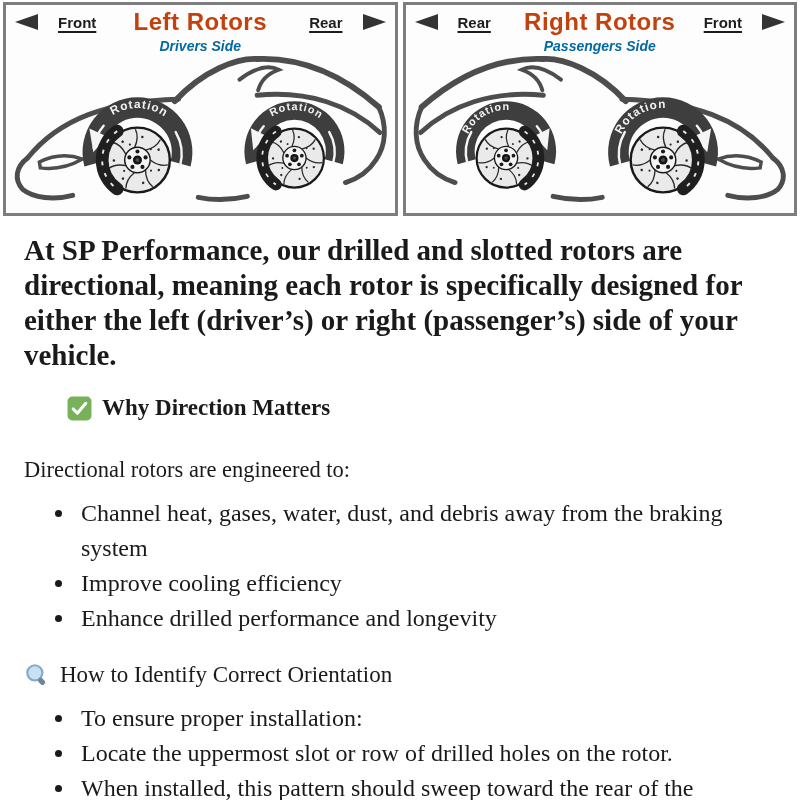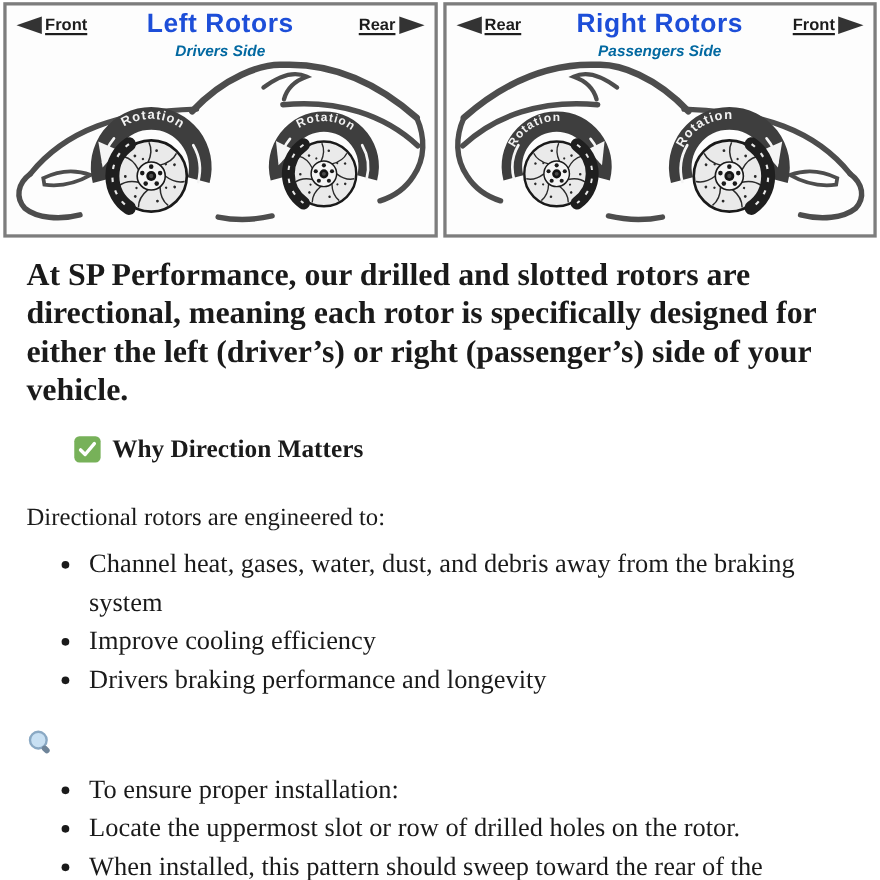--- a/index.html
+++ b/index.html
@@ -11,29 +11,29 @@
   .panels { display:flex; gap:5px; padding:2px 3px; }
   .panel {
     flex:1; height:214px; border:3px solid #7d7d7d; position:relative;
     background:#fdfdfd; overflow:hidden;
   }
   .panel svg.car-svg { position:absolute; inset:0; width:100%; height:100%; z-index:0; }
   .panel-head { position:absolute; top:0; left:0; right:0; z-index:2; }
   .panel-title {
     position:absolute; top:3px; width:100%; text-align:center;
     font-family:"Liberation Sans","DejaVu Sans",sans-serif;
-    font-weight:bold; font-size:24px; color:#1d4ed8; letter-spacing:0.5px;
+    font-weight:bold; font-size:24px; color:#c2410c; letter-spacing:0.5px;
   }
   .panel-subtitle {
     position:absolute; top:33px; width:100%; text-align:center;
     font-family:"Liberation Sans","DejaVu Sans",sans-serif;
     font-weight:bold; font-style:italic; font-size:14px; color:#0369a1;
   }
   .nav-label {
-    position:absolute; top:9px; display:flex; align-items:flex-end; gap:3px;
+    position:absolute; top:9px; display:flex; align-items:flex-start; gap:20px;
     font-family:"Liberation Sans","DejaVu Sans",sans-serif;
     font-weight:bold; font-size:15px; color:#1d1d1d;
   }
   .nav-label .txt { text-decoration:underline; text-decoration-thickness:2px; text-underline-offset:3px; }
   .nav-left-pos { left:9px; }
   .nav-right-pos { right:9px; }
   .tri { width:0; height:0; border-top:8px solid transparent; border-bottom:8px solid transparent; }
   .tri-left { border-right:23px solid #333; }
   .tri-right { border-left:23px solid #333; }
   
@@ -199,30 +199,31 @@
       </svg>
     </span>
     <span>Why Direction Matters</span>
   </div>
 
   <p class="lead">Directional rotors are engineered to:</p>
 
   <ul class="bullets">
     <li>Channel heat, gases, water, dust, and debris away from the braking system</li>
     <li>Improve cooling efficiency</li>
-    <li>Drivers braking performance and longevity</li>
+    <li>Enhance drilled performance and longevity</li>
   </ul>
 
   <div class="sec-head regular">
     <span class="emoji">
       <svg width="26" height="26" viewBox="0 0 24 24">
         <circle cx="10" cy="10" r="7" fill="#c8e0f3" stroke="#8aa9c4" stroke-width="2"></circle>
         <rect x="15.4" y="13.6" width="7.2" height="4.8" rx="2.3" transform="rotate(45 15.4 13.6)" fill="#6e8499"></rect>
       </svg>
     </span>
+    <span>How to Identify Correct Orientation</span>
   </div>
 
   <ul class="bullets">
     <li>To ensure proper installation:</li>
     <li>Locate the uppermost slot or row of drilled holes on the rotor.</li>
     <li>When installed, this pattern should sweep toward the rear of the vehicle.</li>
   </ul>
 
 </div>
 

